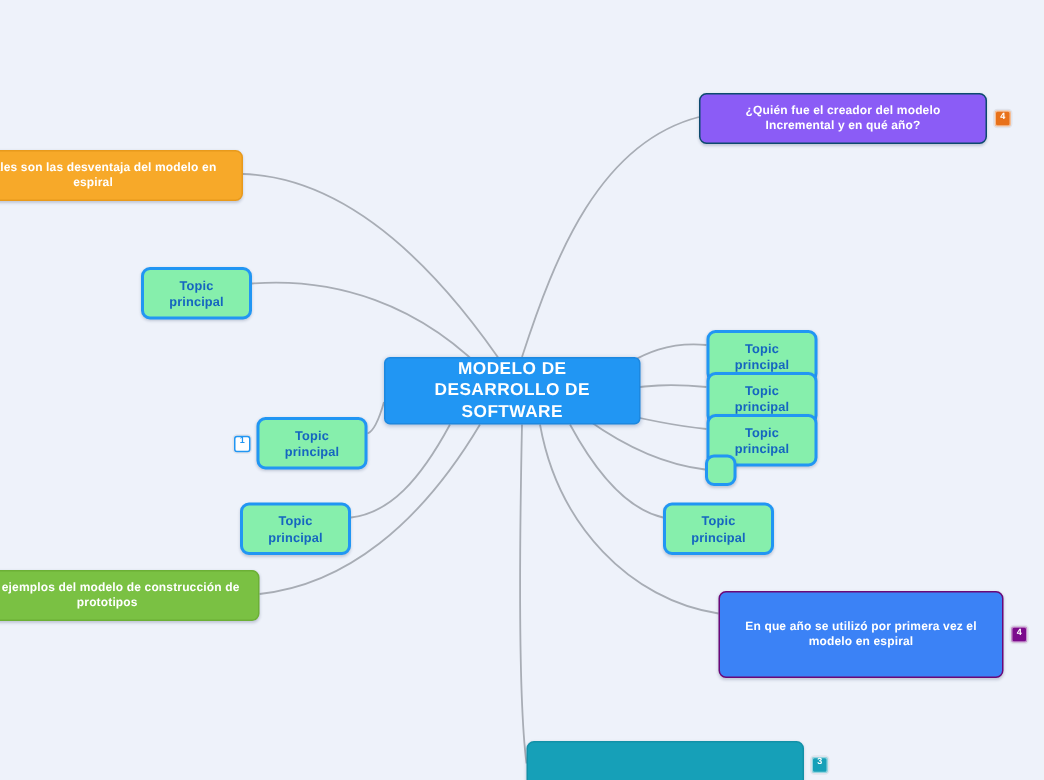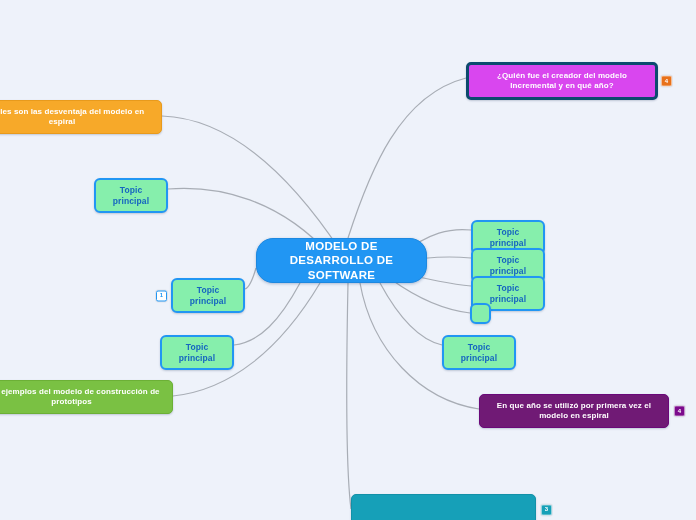--- a/index.html
+++ b/index.html
@@ -61,46 +61,46 @@
     padding: 5px 9px;
     border-radius: 6px;
     justify-content: center;
   }
   .node.topic.empty {
     padding: 0;
     width: 21px;
     height: 21px;
   }
   .node.orange {
-    background: #d946ef;
-    border: 3px solid #0c4a6e;
+    background: #8b5cf6;
+    border: 1px solid #0c4a6e;
     color: #ffffff;
     font-size: 8px;
     padding: 6px 10px;
   }
   .node.orange-light {
     background: #f7a929;
     border: 1px solid #e89a1c;
     color: #ffffff;
     font-size: 8px;
     padding: 6px 10px;
   }
   .node.green {
     background: #7ac143;
     border: 1px solid #6cb036;
     color: #ffffff;
     font-size: 8px;
     padding: 6px 10px;
   }
   .node.purple {
-    background: #701a75;
+    background: #3b82f6;
     border: 1px solid #6a0879;
     color: #ffffff;
     font-size: 8px;
-    padding: 6px 10px;
+    padding: 18px 10px;
   }
   .node.teal {
     background: #16a0b8;
     border: 1px solid #1291a8;
     color: #ffffff;
     font-size: 8px;
     padding: 6px 10px;
   }
   .badge {
     position: absolute;
@@ -138,21 +138,21 @@
       <path d="M 400 255 C 430 232 450 228 471 230" fill="none" stroke="#a8adb5" stroke-width="1.2"></path>
       <path d="M 400 262 C 430 256 450 256 471 258" fill="none" stroke="#a8adb5" stroke-width="1.2"></path>
       <path d="M 398 272 C 430 280 450 284 471 286" fill="none" stroke="#a8adb5" stroke-width="1.2"></path>
       <path d="M 392 280 C 420 300 445 310 470 313" fill="none" stroke="#a8adb5" stroke-width="1.2"></path>
       <path d="M 380 283 C 400 320 420 340 442 345" fill="none" stroke="#a8adb5" stroke-width="1.2"></path>
       <path d="M 360 283 C 372 350 420 400 479 409" fill="none" stroke="#a8adb5" stroke-width="1.2"></path>
       <path d="M 348 283 C 346 380 346 470 351 509" fill="none" stroke="#a8adb5" stroke-width="1.2"></path>
     </svg>
 
   <div id="node-layer">
-      <div class="node root" style="left: 256px; top: 238px; width: 171px; height: 45px; border-radius: 17px;">
+      <div class="node root" style="left: 256px; top: 238px; width: 171px; height: 45px;">
         <span>MODELO DE DESARROLLO DE SOFTWARE</span>
       </div>
       <div class="node orange" style="left: 466px; top: 62px; width: 192px; min-height: 31px;">
         <span>¿Quién fue el creador del modelo Incremental y en qué año?</span>
         <span class="badge right b-orange">4</span>
       </div>
       <div class="node orange-light" style="left: -38px; top: 100px; width: 200px; min-height: 31px;">
         <span>¿Cuáles son las desventaja del modelo en espiral</span>
       </div>
       <div class="node topic" style="left: 94px; top: 178px; width: 74px; min-height: 21px;">

